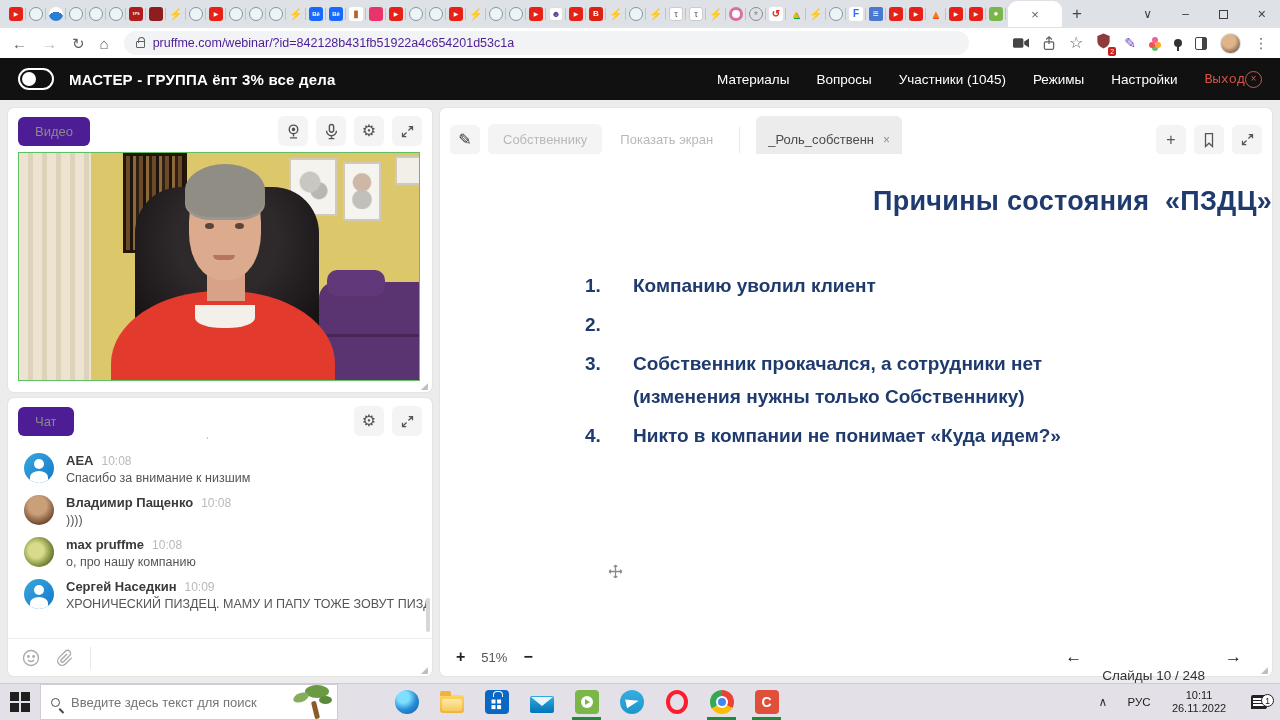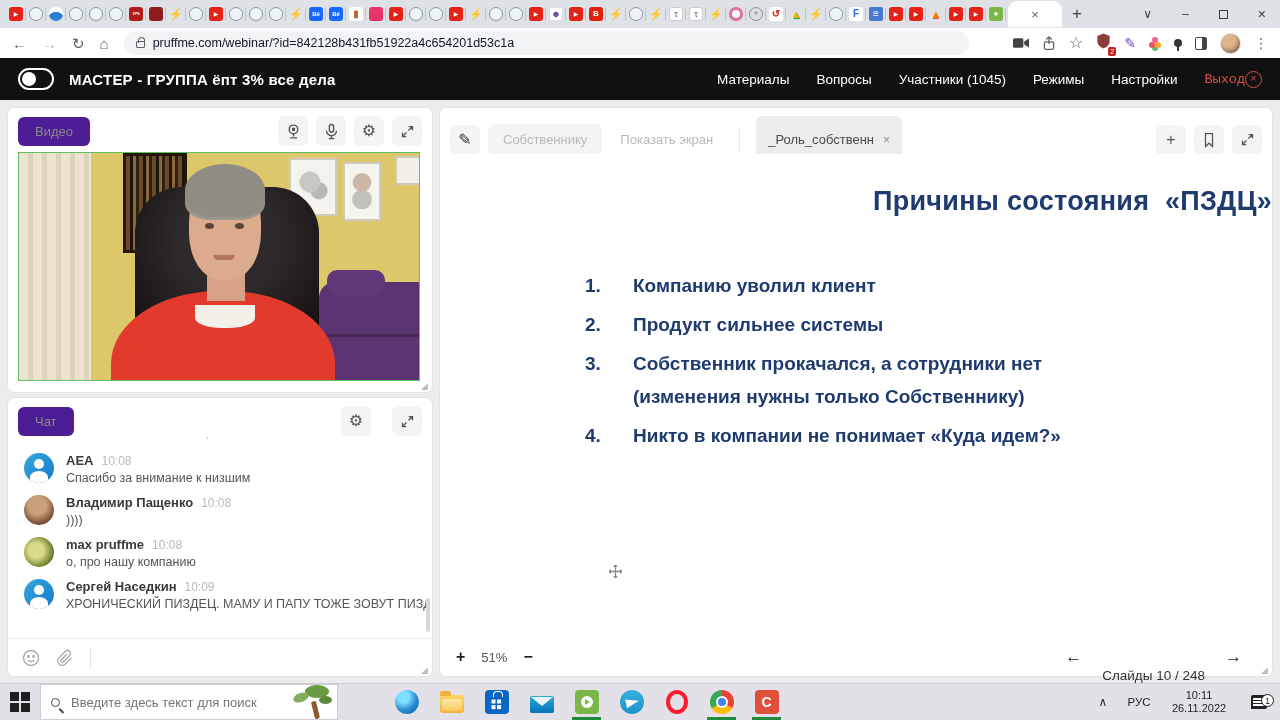--- a/index.html
+++ b/index.html
@@ -39,21 +39,21 @@
   .win-controls{position:absolute;right:14px;top:0;height:28px;display:flex;align-items:center;gap:30px;color:#3c3c3c;font-size:12px;}
   .win-controls .boxglyph{width:9px;height:9px;border:1.2px solid #3c3c3c;display:block;}
 
   
   .urlrow{position:absolute;left:0;top:28px;width:1280px;height:30px;background:#fff;display:flex;align-items:center;padding:0 12px;gap:15px;}
   .nav-ic{color:#5f6368;font-size:15px;line-height:1;cursor:pointer;}
   .nav-ic.dim{color:#b6b9bd;}
   .addr{height:24px;width:845px;background:#f1f3f4;border-radius:12px;display:flex;align-items:center;padding:0 12px;gap:8px;}
   .lock{width:9px;height:7px;border:1.4px solid #5f6368;border-radius:1px;position:relative;margin-top:3px;}
   .lock::before{content:"";position:absolute;left:1px;top:-5px;width:5px;height:5px;border:1.4px solid #5f6368;border-bottom:none;border-radius:4px 4px 0 0;}
-  .url-text{font-size:12.5px;color:#0f172a;white-space:nowrap;}
+  .url-text{font-size:12.5px;color:#4c1d95;white-space:nowrap;}
   .addr-actions{margin-left:auto;display:flex;align-items:center;gap:13px;}
   .mini-svg{display:block;}
   .ext-shield{position:relative;}
   .ext-badge{position:absolute;right:-5px;bottom:-3px;background:#c5221f;color:#fff;font-size:7px;border-radius:2px;padding:0 2px;line-height:9px;}
   .pen-ic{color:#6b3fc4;font-size:14px;transform:rotate(0deg);}
   .flower-ic{width:12px;height:12px;position:relative;}
   .flower-ic::before{content:"";position:absolute;left:3px;top:0;width:6px;height:6px;border-radius:50%;background:#f06292;box-shadow:-3px 5px 0 #ef5350,3px 5px 0 #ffa726,0 8px 0 #66bb6a;}
   .pin-ic{width:8px;height:8px;border-radius:50%;background:#333;position:relative;}
   .pin-ic::after{content:"";position:absolute;left:3px;top:7px;width:2px;height:5px;background:#333;}
   .panel-ic{width:12px;height:13px;border:1.5px solid #444;border-radius:2px;position:relative;}
@@ -98,21 +98,21 @@
   .collar{position:absolute;left:44%;top:67%;width:15%;height:10%;background:#f3f0ea;border-radius:0 0 45% 45%;}
   .neck{position:absolute;left:47%;top:50%;width:9.5%;height:15%;background:#d7a287;}
   .head{position:absolute;left:42.5%;top:9%;width:18%;height:47%;background:#dcab8e;border-radius:46% 46% 44% 44%;}
   .hair{position:absolute;left:41.5%;top:5%;width:20%;height:23%;background:#908d85;border-radius:55% 55% 35% 35%;box-shadow:0 3px 0 #9b978e;}
   .eye{position:absolute;width:2.2%;height:2.6%;background:#5d4436;border-radius:50%;}
   .eye.l{left:46.5%;top:31%;} .eye.r{left:54%;top:31%;}
   .mouth{position:absolute;left:48.5%;top:45%;width:5.5%;height:2%;background:#b3765c;border-radius:0 0 6px 6px;}
 
   
   .chat-card{left:8px;top:398px;width:424px;height:278px;}
-  .chead{display:flex;align-items:center;padding:8px 10px;gap:21px;}
+  .chead{display:flex;align-items:center;padding:8px 10px;gap:8px;}
   .chead .spacer{flex:1;}
   .clipped{position:absolute;left:198px;top:38px;font-size:9px;color:#9a9a9a;}
   .msgs{position:absolute;left:0;top:50px;right:6px;bottom:38px;overflow:hidden;}
   .msg{display:flex;gap:12px;padding:5px 16px;}
   .avatar{width:30px;height:30px;border-radius:50%;flex:0 0 30px;position:relative;overflow:hidden;}
   .avatar.blue{background:linear-gradient(135deg,#38a8e0,#1478c8);}
   .avatar.blue::before{content:"";position:absolute;left:10px;top:6px;width:10px;height:10px;border-radius:50%;background:#fff;}
   .avatar.blue::after{content:"";position:absolute;left:6px;top:18px;width:18px;height:12px;border-radius:50% 50% 0 0;background:#fff;}
   .avatar.photo-brown{background:radial-gradient(circle at 45% 35%,#caa07a 0 35%,#7a5136 70%,#41301f 100%);}
   .avatar.photo-green{background:radial-gradient(circle at 40% 45%,#d8dc8a 0 30%,#7a8a3a 65%,#2f3a18 100%);}
@@ -566,21 +566,20 @@
   </div>
   <div class="slide">
     <div class="slide-title">Причины состояния  «ПЗДЦ»</div>
     <div class="slide-list">
         <div class="slide-item">
           <span class="num">1.</span>
           <span class="txt">Компанию уволил клиент</span>
         </div>
         <div class="slide-item">
           <span class="num">2.</span>
-          <span class="txt">Продукт сильнее системы</span>
         </div>
         <div class="slide-item">
           <span class="num">3.</span>
           <span class="txt">Собственник прокачался, а сотрудники нет
 (изменения нужны только Собственнику)</span>
         </div>
         <div class="slide-item">
           <span class="num">4.</span>
           <span class="txt">Никто в компании не понимает «Куда идем?»</span>
         </div>

